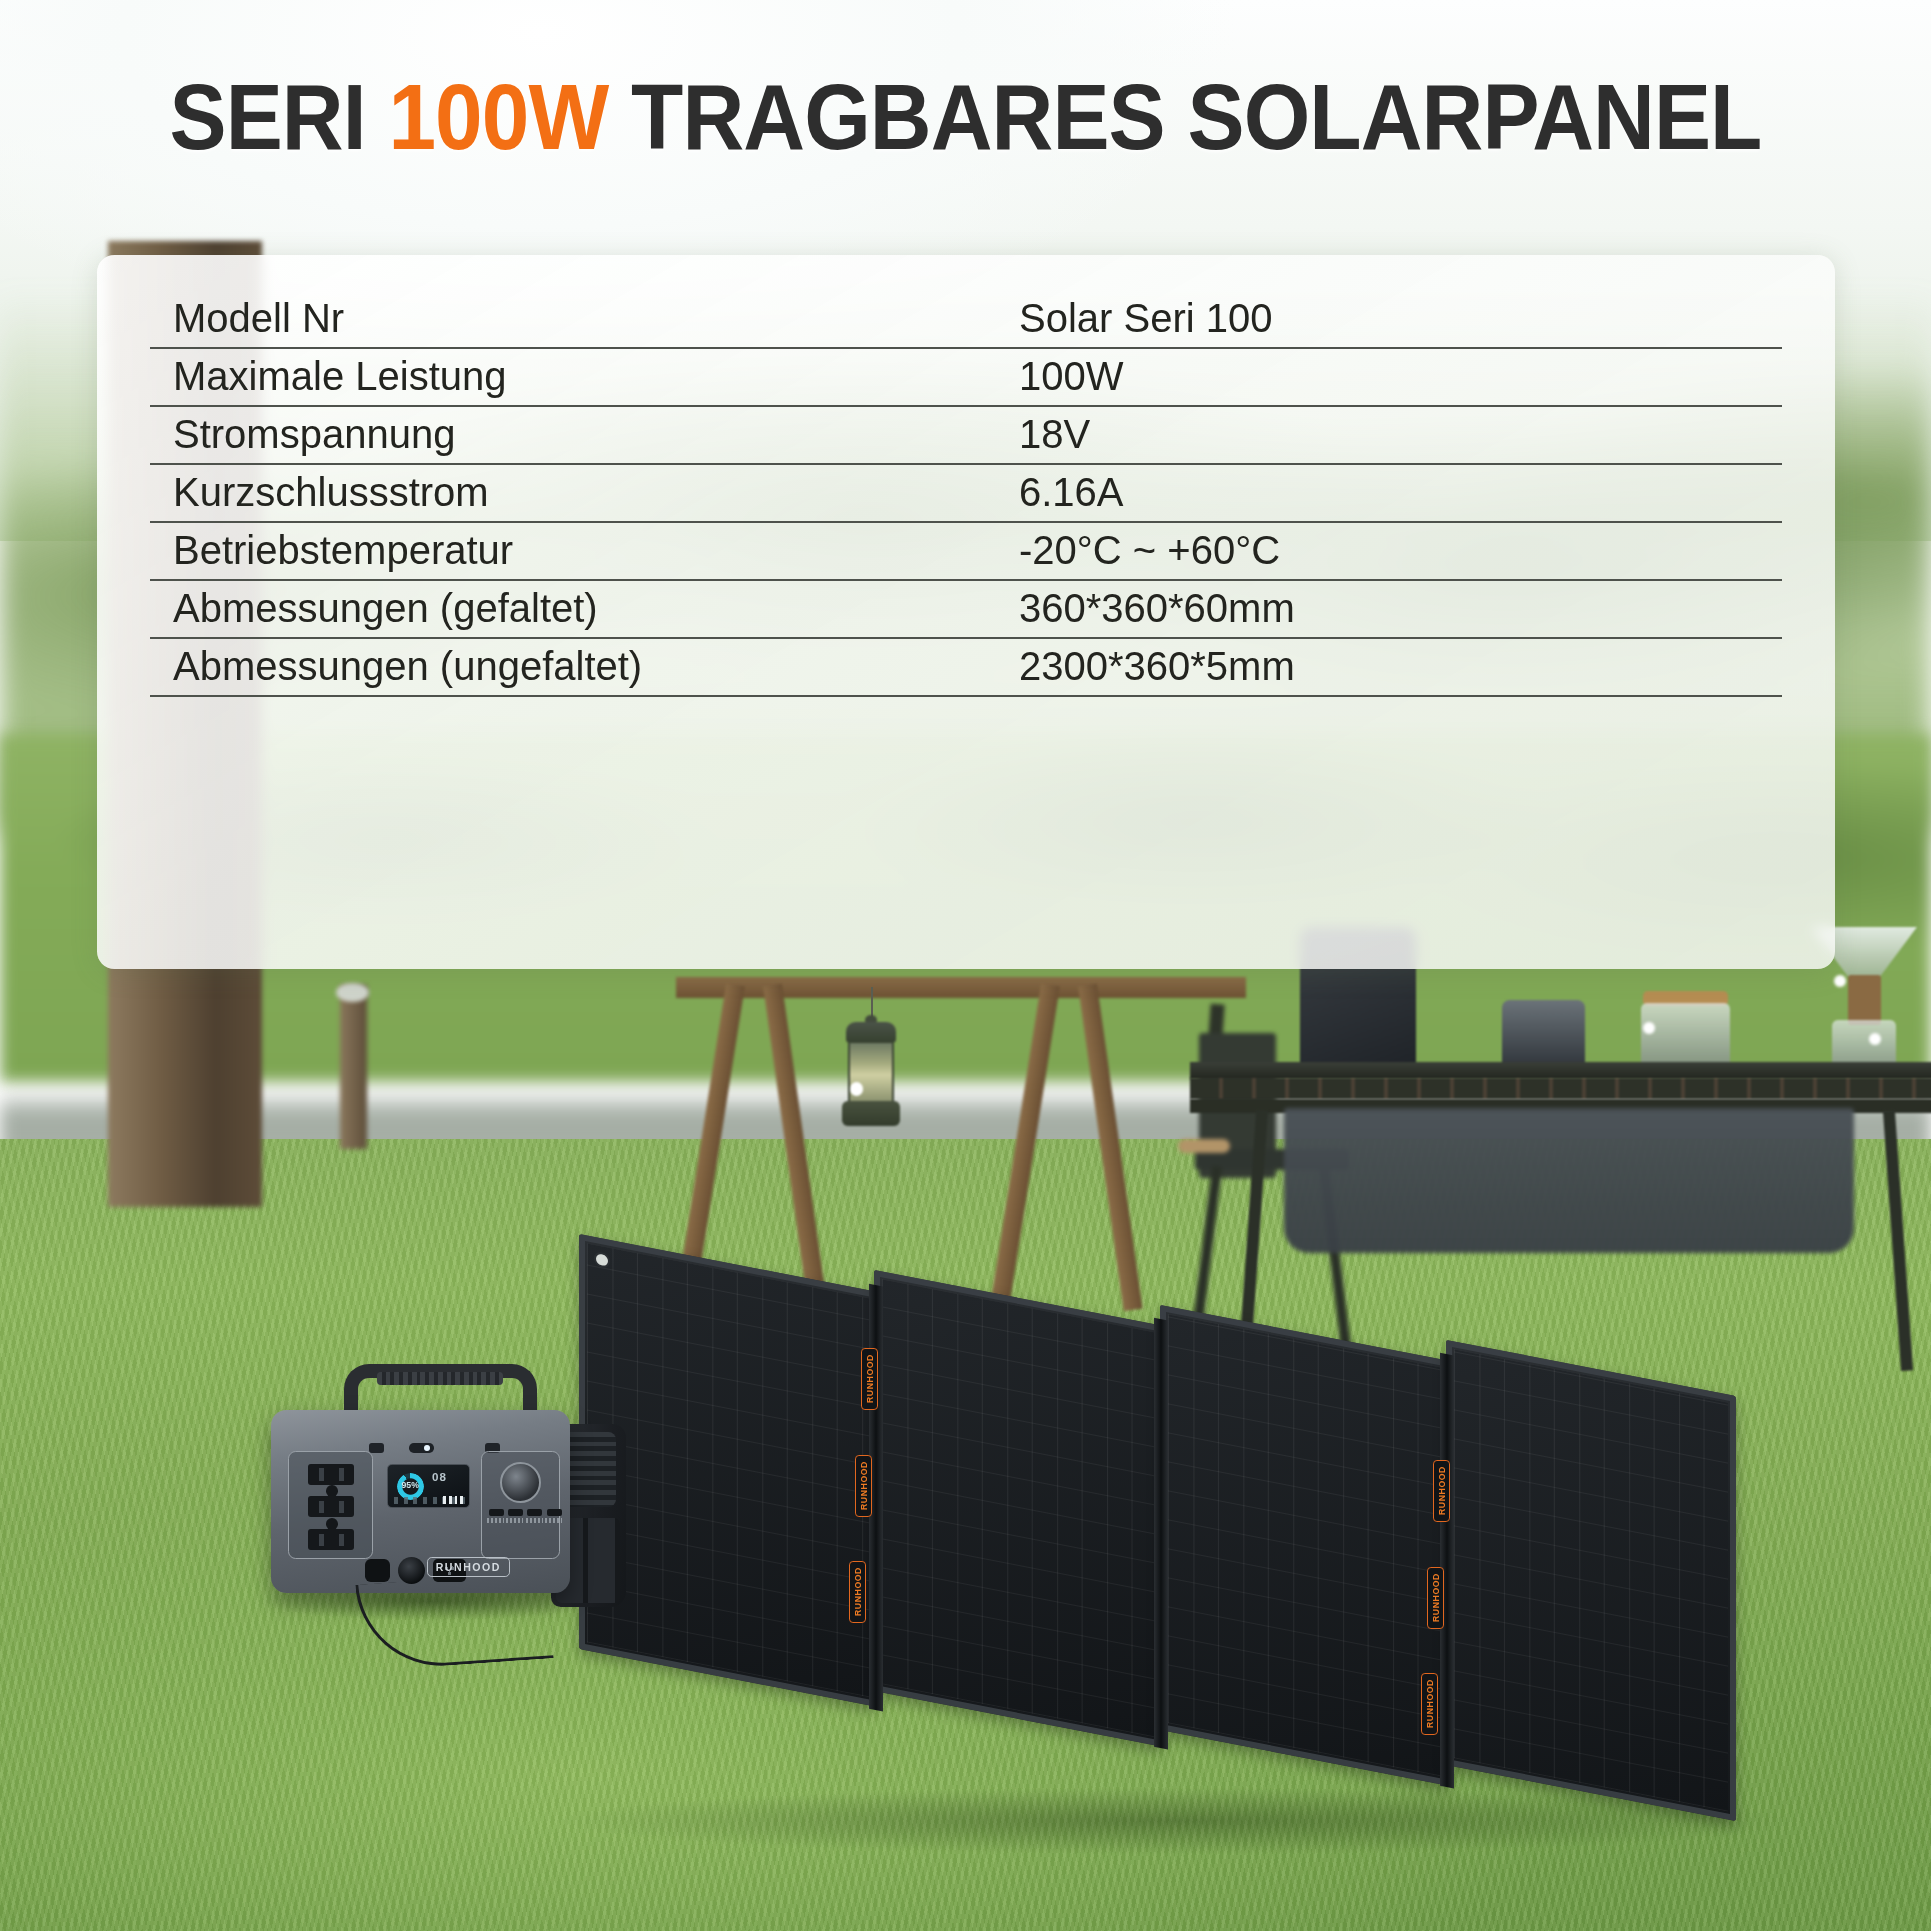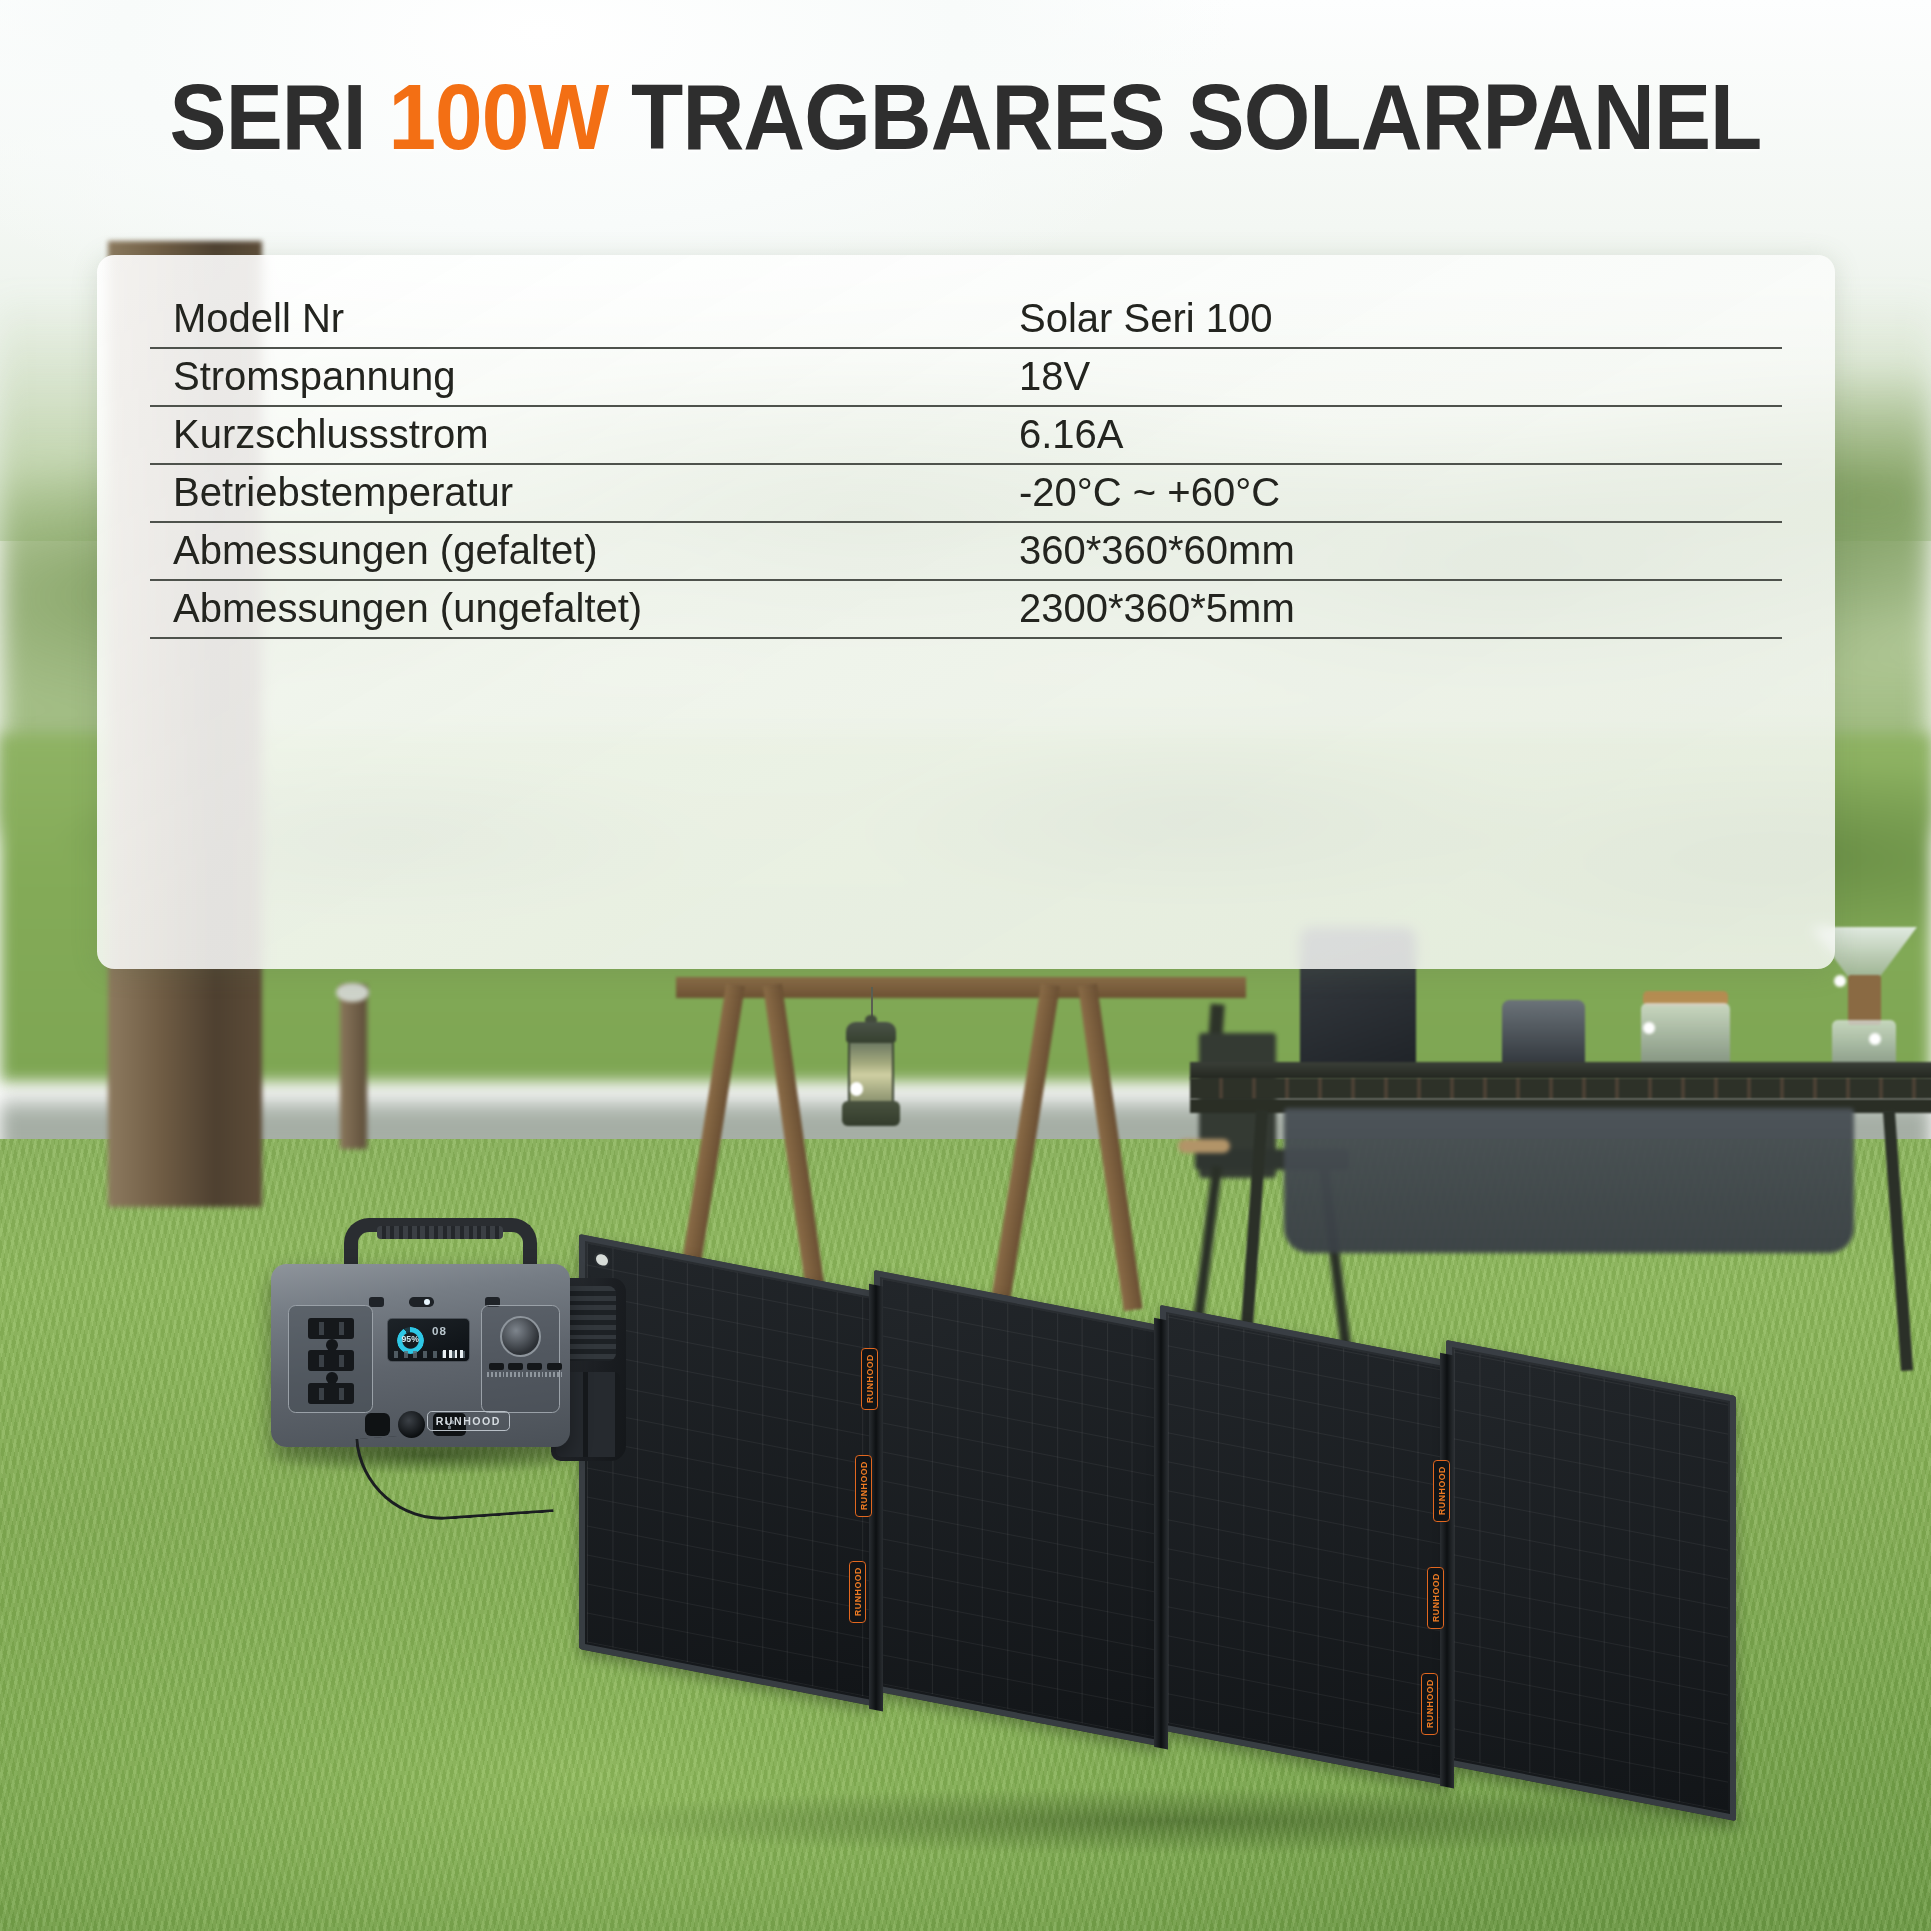--- a/index.html
+++ b/index.html
@@ -132,21 +132,21 @@
   .carafe { position:absolute; left:1811px; top:927px; width:106px; height:145px; filter:blur(1px); }
   .carafe .funnel { position:absolute; left:0; top:0; width:106px; height:54px;
     background:linear-gradient(180deg,rgba(236,242,240,.9),rgba(170,182,178,.6));
     clip-path:polygon(0 0,100% 0,62% 100%,38% 100%); }
   .carafe .neck { position:absolute; left:37px; top:48px; width:33px; height:50px; background:#8a6a43; border-radius:2.9px; }
   .carafe .jarb { position:absolute; left:21px; top:93px; width:64px; height:54px; border-radius:5.8px;
     background:linear-gradient(180deg,rgba(228,236,234,.7),rgba(130,142,138,.8)); }
   .sparkle { position:absolute; width:11.6px; height:11.6px; border-radius:50%; background:#fff; filter:blur(1.4px); }
 
   
-  #station { position:absolute; left:261px; top:1218px; width:377px; height:280px; }
+  #station { position:absolute; left:261px; top:1364px; width:377px; height:280px; }
   .st-handle {
     position:absolute; left:83px; top:0; width:193px; height:56px;
     border:14.5px solid #2a2d31; border-bottom:none; border-radius:25px 25px 0 0;
     background:transparent;
   }
   .st-handle-grip {
     position:absolute; left:116px; top:7.7px; width:126px; height:13.5px; border-radius:3.9px;
     background:repeating-linear-gradient(90deg,#3b3f44 0 4.8px,#24272b 4.8px 8.7px);
   }
   .st-body {
@@ -471,20 +471,24 @@
 <div id="title"><span>SERI </span><span class="hl">100W</span><span> TRAGBARES SOLARPANEL</span></div>
 
 <div id="spec-card">
   <table id="spec-table">
     <tbody>
       <tr>
         <td class="k">Modell Nr</td>
         <td class="v">Solar Seri 100</td>
       </tr>
       <tr>
+        <td class="k">Maximale Leistung</td>
+        <td class="v">100W</td>
+      </tr>
+      <tr>
         <td class="k">Stromspannung</td>
         <td class="v">18V</td>
       </tr>
       <tr>
         <td class="k">Kurzschlussstrom</td>
         <td class="v">6.16A</td>
       </tr>
       <tr>
         <td class="k">Betriebstemperatur</td>
         <td class="v">-20°C ~ +60°C</td>

